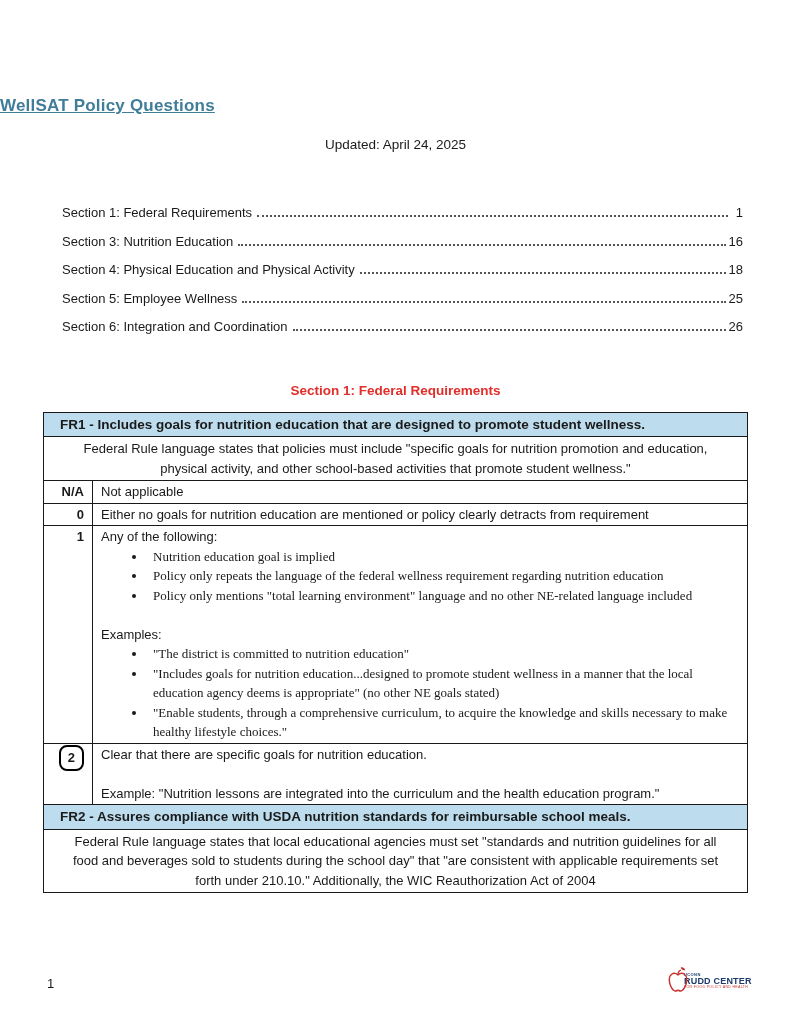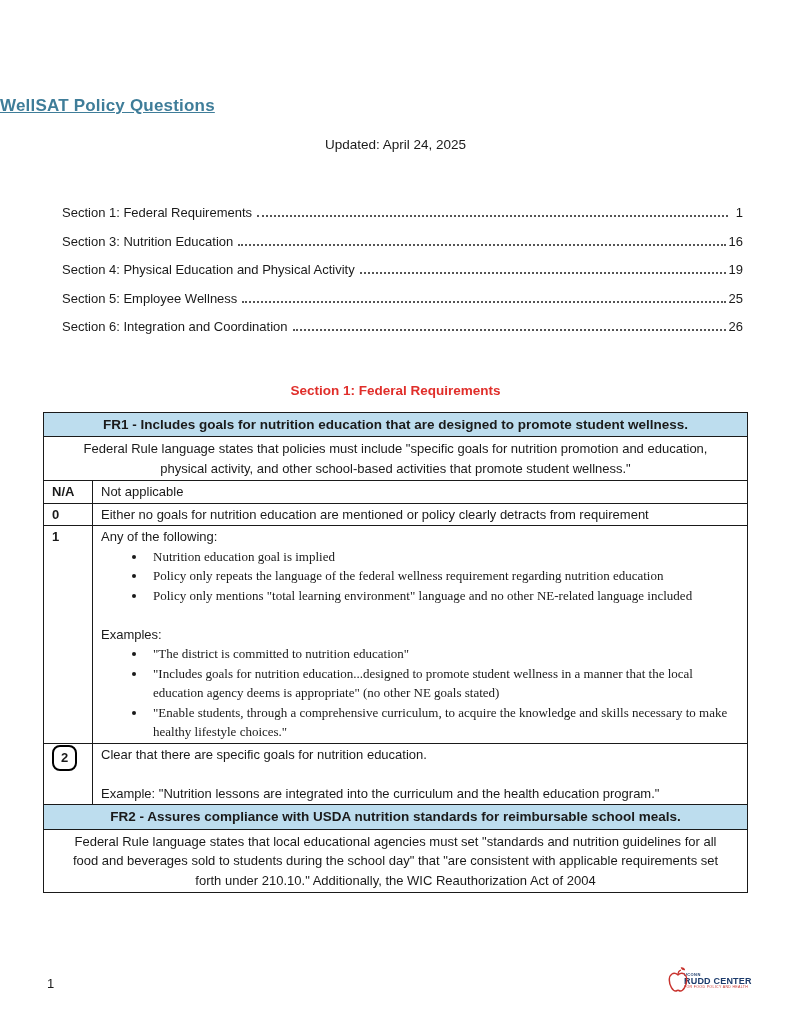--- a/index.html
+++ b/index.html
@@ -60,32 +60,31 @@
     font-size: 13px;
     line-height: 19.5px;
   }
   table.rubric td {
     border: 1.4px solid #1a1a1a;
     padding: 1px 8px;
     vertical-align: top;
   }
   tr.hdr-row td {
     background: #BDDDEE;
-    text-align: center;
     font-weight: bold;
     font-size: 13.5px;
     padding: 2px 16px;
   }
   tr.desc-row td {
     text-align: center;
     padding: 2px 24px;
   }
   td.score-cell {
     width: 49px;
-    text-align: left;
+    text-align: right;
     font-weight: bold;
     vertical-align: top;
   }
   td.score-mid { vertical-align: middle; }
   .score-box {
     display: inline-block;
     border: 2.6px solid #000;
     border-radius: 8px;
     padding: 1px 7px 2px 7px;
     font-weight: bold;
@@ -128,21 +127,21 @@
       <span class="toc-page">1</span>
     </div>
     <div class="toc-row">
       <span class="toc-label">Section 3: Nutrition Education</span>
       <span class="toc-leader"></span>
       <span class="toc-page">16</span>
     </div>
     <div class="toc-row">
       <span class="toc-label">Section 4: Physical Education and Physical Activity</span>
       <span class="toc-leader"></span>
-      <span class="toc-page">19</span>
+      <span class="toc-page">18</span>
     </div>
     <div class="toc-row">
       <span class="toc-label">Section 5: Employee Wellness</span>
       <span class="toc-leader"></span>
       <span class="toc-page">25</span>
     </div>
     <div class="toc-row">
       <span class="toc-label">Section 6: Integration and Coordination</span>
       <span class="toc-leader"></span>
       <span class="toc-page">26</span>

